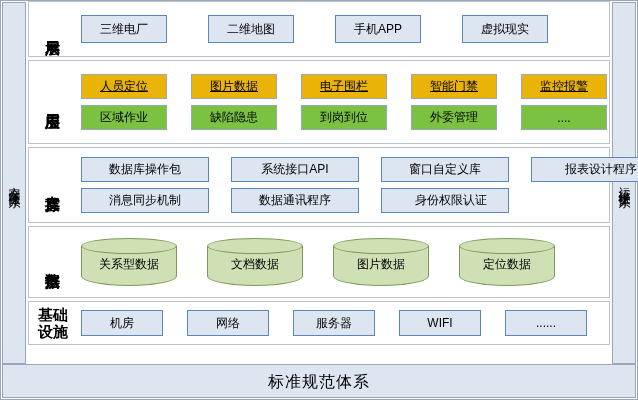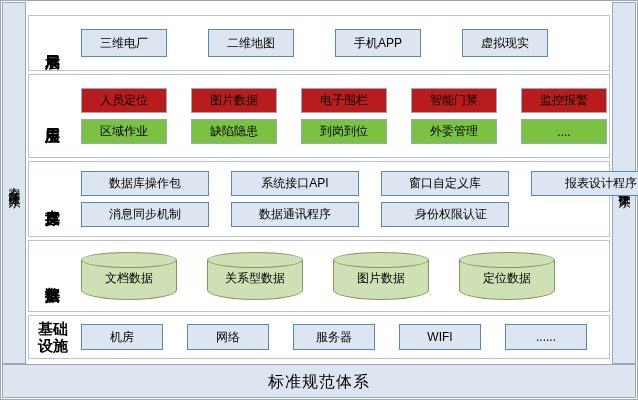--- a/index.html
+++ b/index.html
@@ -55,21 +55,21 @@
   #band-bottom .side-text{
     writing-mode:horizontal-tb;
     letter-spacing:1px;
     font-size:16px;
   }
 
   
   #layer-stack{
     position:absolute;
     left:27px;
-    top:14px;
+    top:0;
     width:582px;
     height:360px;
     display:flex;
     flex-direction:column;
     gap:3px;
     box-sizing:border-box;
   }
   .layer{
     display:flex;
     align-items:center;
@@ -126,22 +126,23 @@
     color:#000;
     height:26px;
     white-space:nowrap;
     letter-spacing:0px;
   }
   .node.blue{
     background:#dde5f0;
     border:1px solid #5b87b8;
   }
   .node.yellow{
-    background:#b91c1c;
-    border:1px solid #9aa7b8;
+    background:#eab308;
+    border:1px solid #9aa7b8;
+    text-decoration:underline;
   }
   .node.green{
     background:#7cc242;
     border:1px solid #9aa7b8;
   }
 
   
   #layer-presentation{height:56px;}
   #layer-presentation .row{gap:0;}
   #layer-presentation .node{width:86px;height:28px;margin-right:41px;}
@@ -277,26 +278,26 @@
 
     <div class="layer" id="layer-data">
       <div class="layer-label">
         <span class="label-vert">数据层</span>
       </div>
       <div class="layer-body">
         <div class="row">
           <div class="cylinder">
             <div class="cyl-body"></div>
             <div class="cyl-top"></div>
-            <div class="cyl-label">文档数据</div>
+            <div class="cyl-label">关系型数据</div>
           </div>
           <div class="cylinder">
             <div class="cyl-body"></div>
             <div class="cyl-top"></div>
-            <div class="cyl-label">关系型数据</div>
+            <div class="cyl-label">文档数据</div>
           </div>
           <div class="cylinder">
             <div class="cyl-body"></div>
             <div class="cyl-top"></div>
             <div class="cyl-label">图片数据</div>
           </div>
           <div class="cylinder">
             <div class="cyl-body"></div>
             <div class="cyl-top"></div>
             <div class="cyl-label">定位数据</div>

